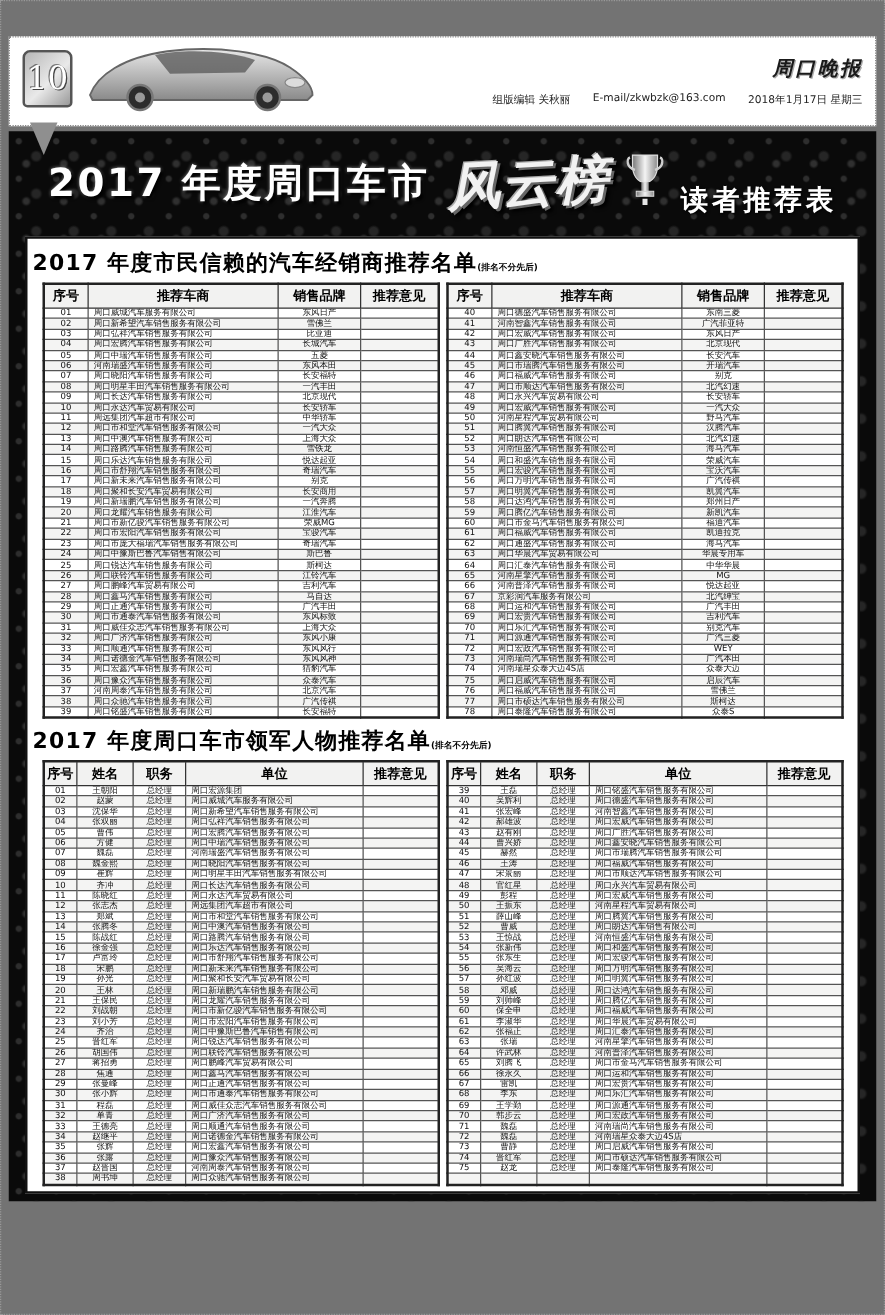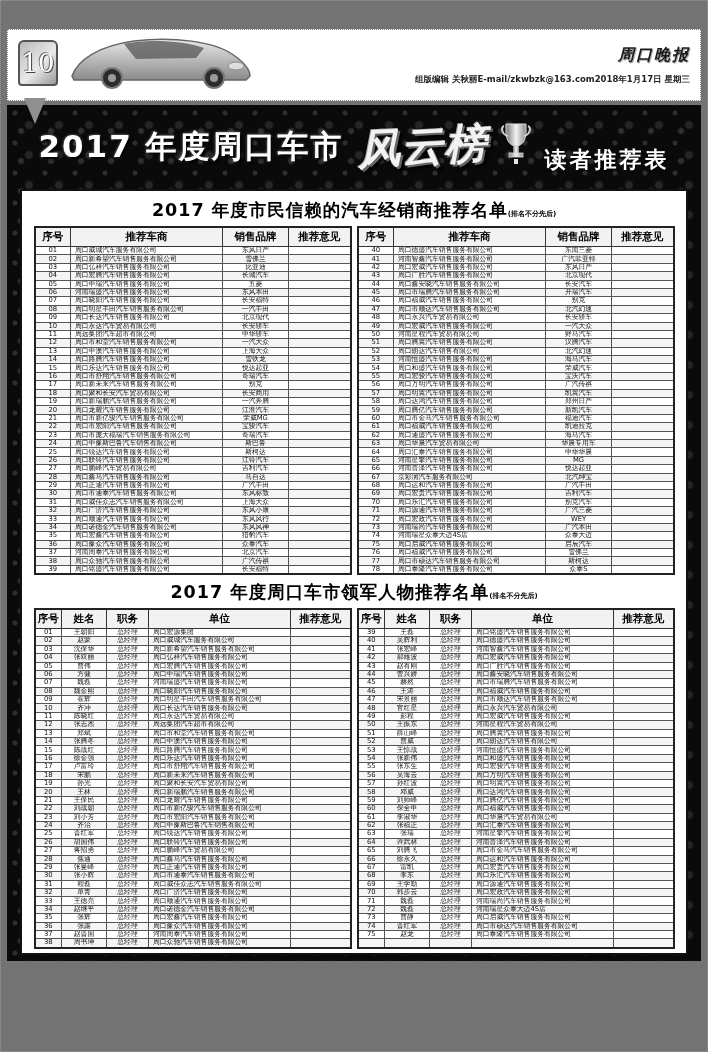--- a/index.html
+++ b/index.html
@@ -8,37 +8,37 @@
 
   
   .header-box { border:1px dotted #888; height:72px; display:flex; align-items:center; position:relative; padding:0 10px; background:#fff; }
   .page-badge { width:40px; height:46px; background:linear-gradient(135deg,#b8b8b8,#e9e9e9 55%,#9a9a9a); border:2px solid #555; border-radius:6px 6px 4px 4px; display:flex; align-items:center; justify-content:center; position:relative; margin-top:-4px; }
   .page-badge span { font-family:"DejaVu Serif", serif; font-size:26px; color:#fff; text-shadow:1px 1px 0 #444,-1px -1px 0 #777; }
   .badge-tail { position:absolute; left:16px; top:68px; width:0; height:0; border-left:11px solid transparent; border-right:11px solid transparent; border-top:26px solid #8f8f8f; }
   .section-script { font-size:27px; font-weight:bold; font-style:italic; color:#111; margin-left:14px; letter-spacing:3px; text-shadow:1px 1px 0 #999; }
   .car-art { margin-left:6px; margin-top:-8px; }
   .masthead { margin-left:auto; text-align:right; }
   .masthead-title { font-size:16px; font-weight:bold; font-style:italic; color:#1a1a1a; letter-spacing:2px; text-shadow:1px 1px 0 #aaa; }
-  .masthead-meta { font-size:8.5px; color:#222; margin-top:8px; display:flex; gap:0; font-weight:bold; }
+  .masthead-meta { font-size:8.5px; color:#222; margin-top:8px; display:flex; gap:18px; font-weight:normal; }
 
   
   .dark-wrap { margin-top:4px; background:
       radial-gradient(circle at 8px 8px, #2e2e2e 2px, transparent 3px),
       radial-gradient(circle at 22px 20px, #262626 3px, transparent 5px),
       radial-gradient(circle at 14px 26px, #303030 2px, transparent 4px),
       #0a0a0a;
     background-size:30px 30px; padding:0 13px 6px 13px; }
 
   .banner { height:84px; display:flex; align-items:center; justify-content:center; gap:14px; position:relative; }
   .banner-left { font-size:31px; font-weight:bold; color:#fff; letter-spacing:2px; text-shadow:2px 2px 2px #000, 0 0 3px #888; white-space:nowrap; }
   .fyb { font-size:42px; font-weight:bold; font-style:italic; color:#f2f2f2; letter-spacing:1px; transform:rotate(-3deg); text-shadow:2px 2px 0 #666, 4px 4px 3px #000, -1px -1px 0 #aaa; white-space:nowrap; }
   .banner-right { font-size:22px; font-weight:bold; color:#fff; letter-spacing:3px; align-self:flex-end; margin-bottom:14px; text-shadow:1px 1px 2px #000; white-space:nowrap; }
 
   .white-panel { background:#fff; border:2px solid #111; padding:2px 4px 4px 4px; }
-  .sec-title { text-align:center; padding:5px 0 4px 0; }
+  .sec-title { text-align:left; padding:5px 0 4px 0; }
   .sec-title b { font-size:17.5px; font-weight:bold; color:#000; letter-spacing:1px; }
   .sec-title small { font-size:7px; font-weight:bold; color:#000; }
 
   .tables-row { display:flex; gap:5px; justify-content:center; }
   table { border-collapse:collapse; table-layout:fixed; background:#fff; }
   .half { border:2px solid #222; }
   th { border:1px solid #333; background:#f2f2f1; font-size:10.5px; font-weight:bold; padding:2px 0; }
   td { border:1px solid #555; font-size:6.8px; height:8.4px; line-height:1.05; overflow:hidden; white-space:nowrap; color:#111; text-align:center; }
   tr:nth-child(even) td { background:#f4f4f3; }
 

